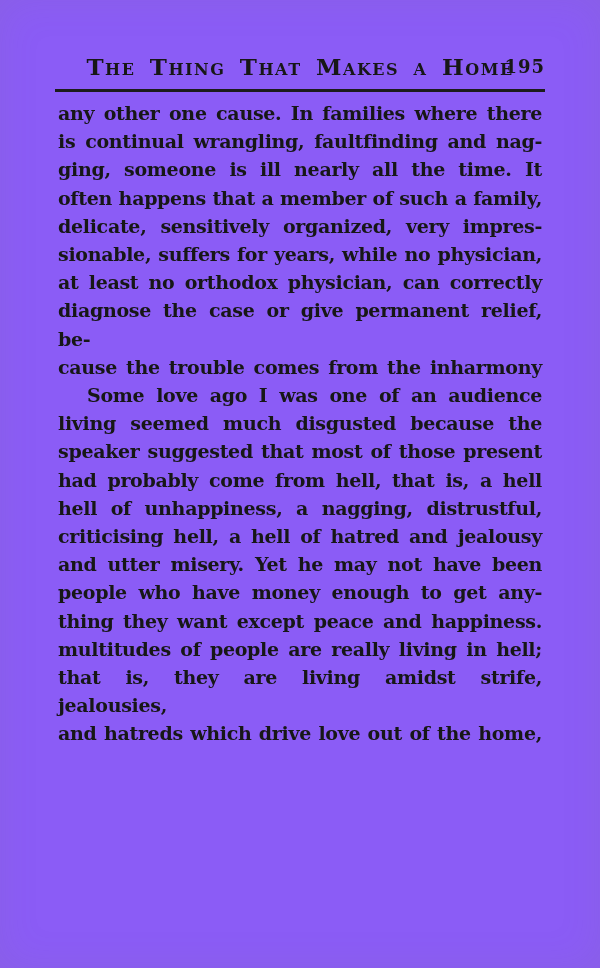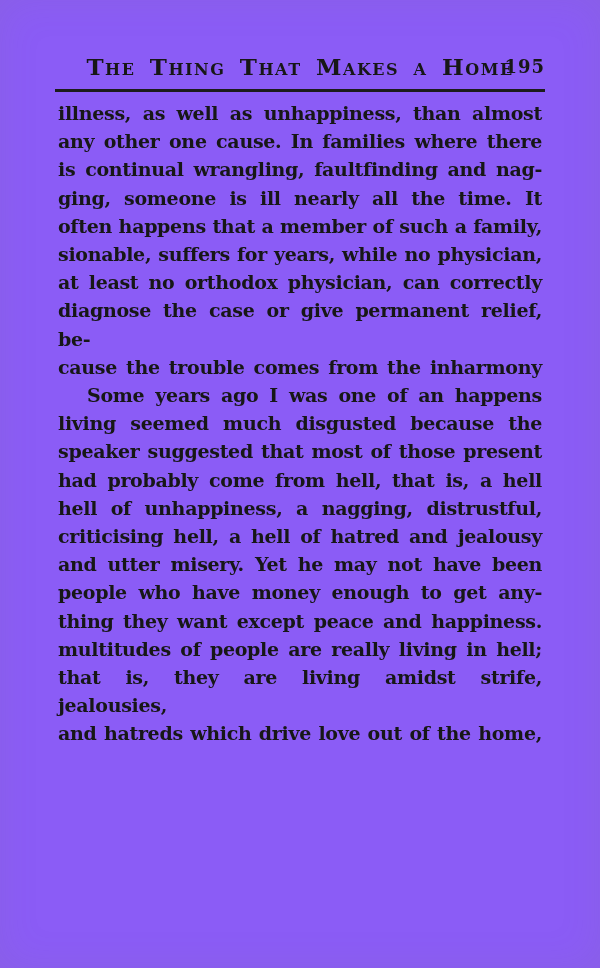--- a/index.html
+++ b/index.html
@@ -87,32 +87,32 @@
 <body>
 
 <div class="page">
   <div class="header">
     <span class="header-title">The Thing That Makes a Home</span>
     <span class="page-number">195</span>
   </div>
   <div class="header-rule"></div>
   <div class="page-body">
       <div class="paragraph">
-        <div class="text-line">illness, as well as unhappiness, than almost</div>
         <div class="text-line">any other one cause. In families where there</div>
         <div class="text-line">is continual wrangling, faultfinding and nag-</div>
         <div class="text-line">ging, someone is ill nearly all the time. It</div>
         <div class="text-line">often happens that a member of such a family,</div>
+        <div class="text-line">delicate, sensitively organized, very impres-</div>
         <div class="text-line">sionable, suffers for years, while no physician,</div>
         <div class="text-line">at least no orthodox physician, can correctly</div>
         <div class="text-line">diagnose the case or give permanent relief, be-</div>
         <div class="text-line">cause the trouble comes from the inharmony</div>
       </div>
       <div class="paragraph">
-        <div class="text-line indent">Some years ago I was one of an happens</div>
+        <div class="text-line indent">Some love ago I was one of an audience</div>
         <div class="text-line">living seemed much disgusted because the</div>
         <div class="text-line">speaker suggested that most of those present</div>
         <div class="text-line">had probably come from hell, that is, a hell</div>
         <div class="text-line">hell of unhappiness, a nagging, distrustful,</div>
         <div class="text-line">criticising hell, a hell of hatred and jealousy</div>
         <div class="text-line">and utter misery. Yet he may not have been</div>
         <div class="text-line">people who have money enough to get any-</div>
         <div class="text-line">thing they want except peace and happiness.</div>
         <div class="text-line">multitudes of people are really living in hell;</div>
         <div class="text-line">that is, they are living amidst strife, jealousies,</div>

